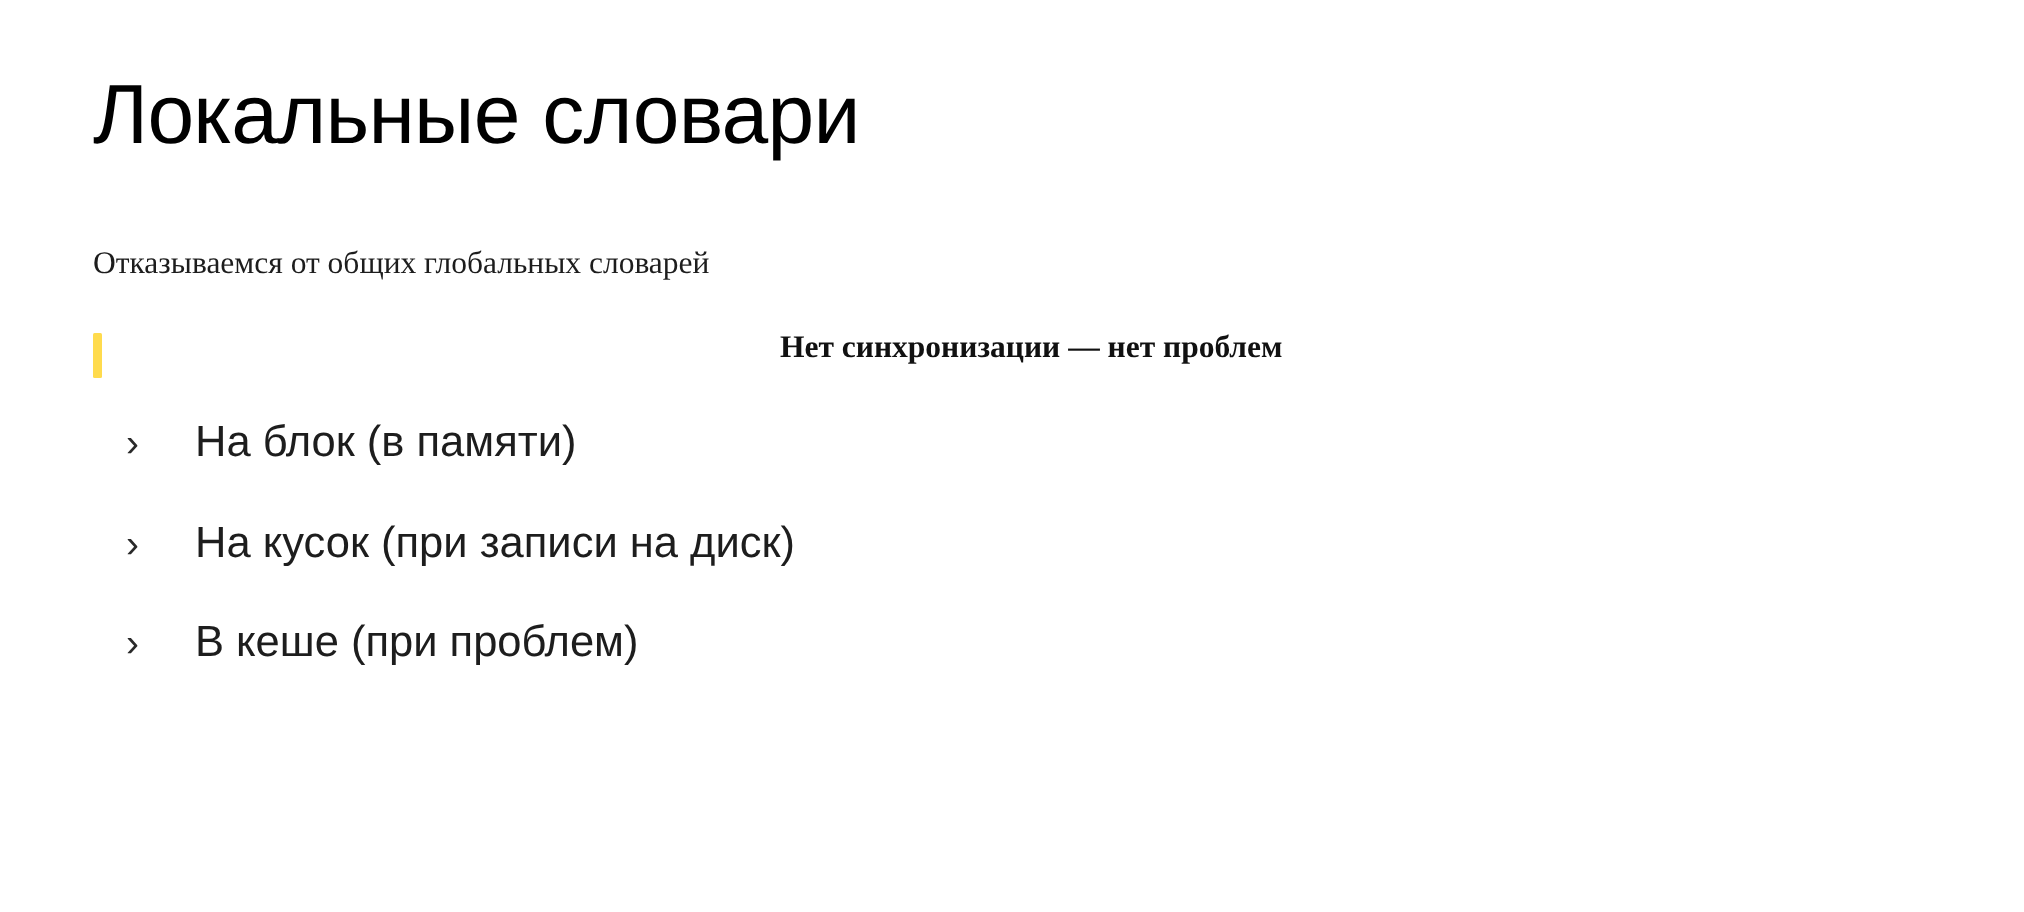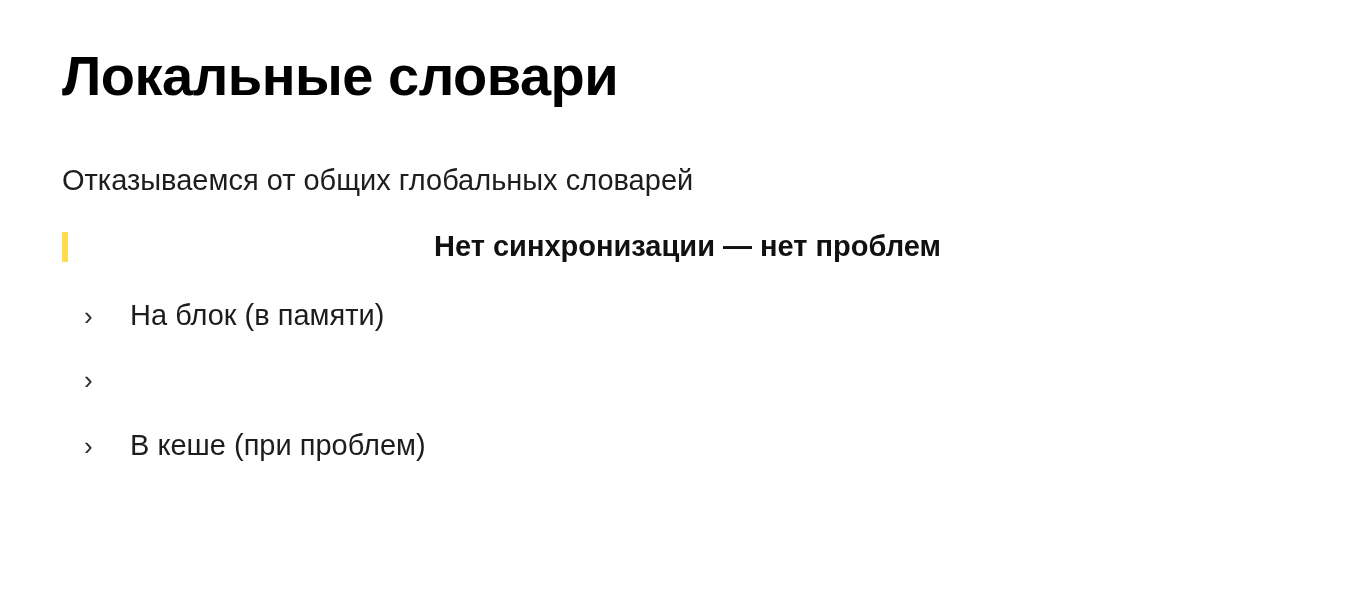--- a/index.html
+++ b/index.html
@@ -16,38 +16,39 @@
   }
   .slide {
     position: relative;
     width: 1349px;
     height: 608px;
     box-sizing: border-box;
     padding: 44px 60px 0 62px;
   }
   .slide-title {
     font-size: 56px;
-    font-weight: 700;
+    font-weight: 400;
     line-height: 1.15;
     letter-spacing: -0.5px;
     color: #000000;
     margin: 0 0 54px 0;
   }
   .bullet-list {
     list-style: none;
     margin: 0;
     padding: 0;
   }
   .bullet {
-    font-size: 29px;
+    font-size: 21px;
     font-weight: 400;
     line-height: 1.25;
     color: #1d1d1d;
     margin: 0 0 29px 0;
     position: relative;
+    font-family: Liberation Serif, serif;
   }
   .bullet.highlight {
     font-weight: 700;
     padding-left: 24px;
     color: #111111;
     text-align: center;
   }
   .bullet.highlight .accent-bar {
     position: absolute;
     left: 0;
@@ -100,20 +101,21 @@
     </li>
   </ul>
 
   <ul class="sub-list">
     <li class="sub-item">
       <span class="chev">›</span>
       <span class="sub-label">На блок (в памяти)</span>
     </li>
     <li class="sub-item">
       <span class="chev">›</span>
+      <span class="sub-label">На кусок (при записи на диск)</span>
     </li>
     <li class="sub-item">
       <span class="chev">›</span>
       <span class="sub-label">В кеше (при проблем)</span>
     </li>
   </ul>
 
 </div>
 
 </body></html>

